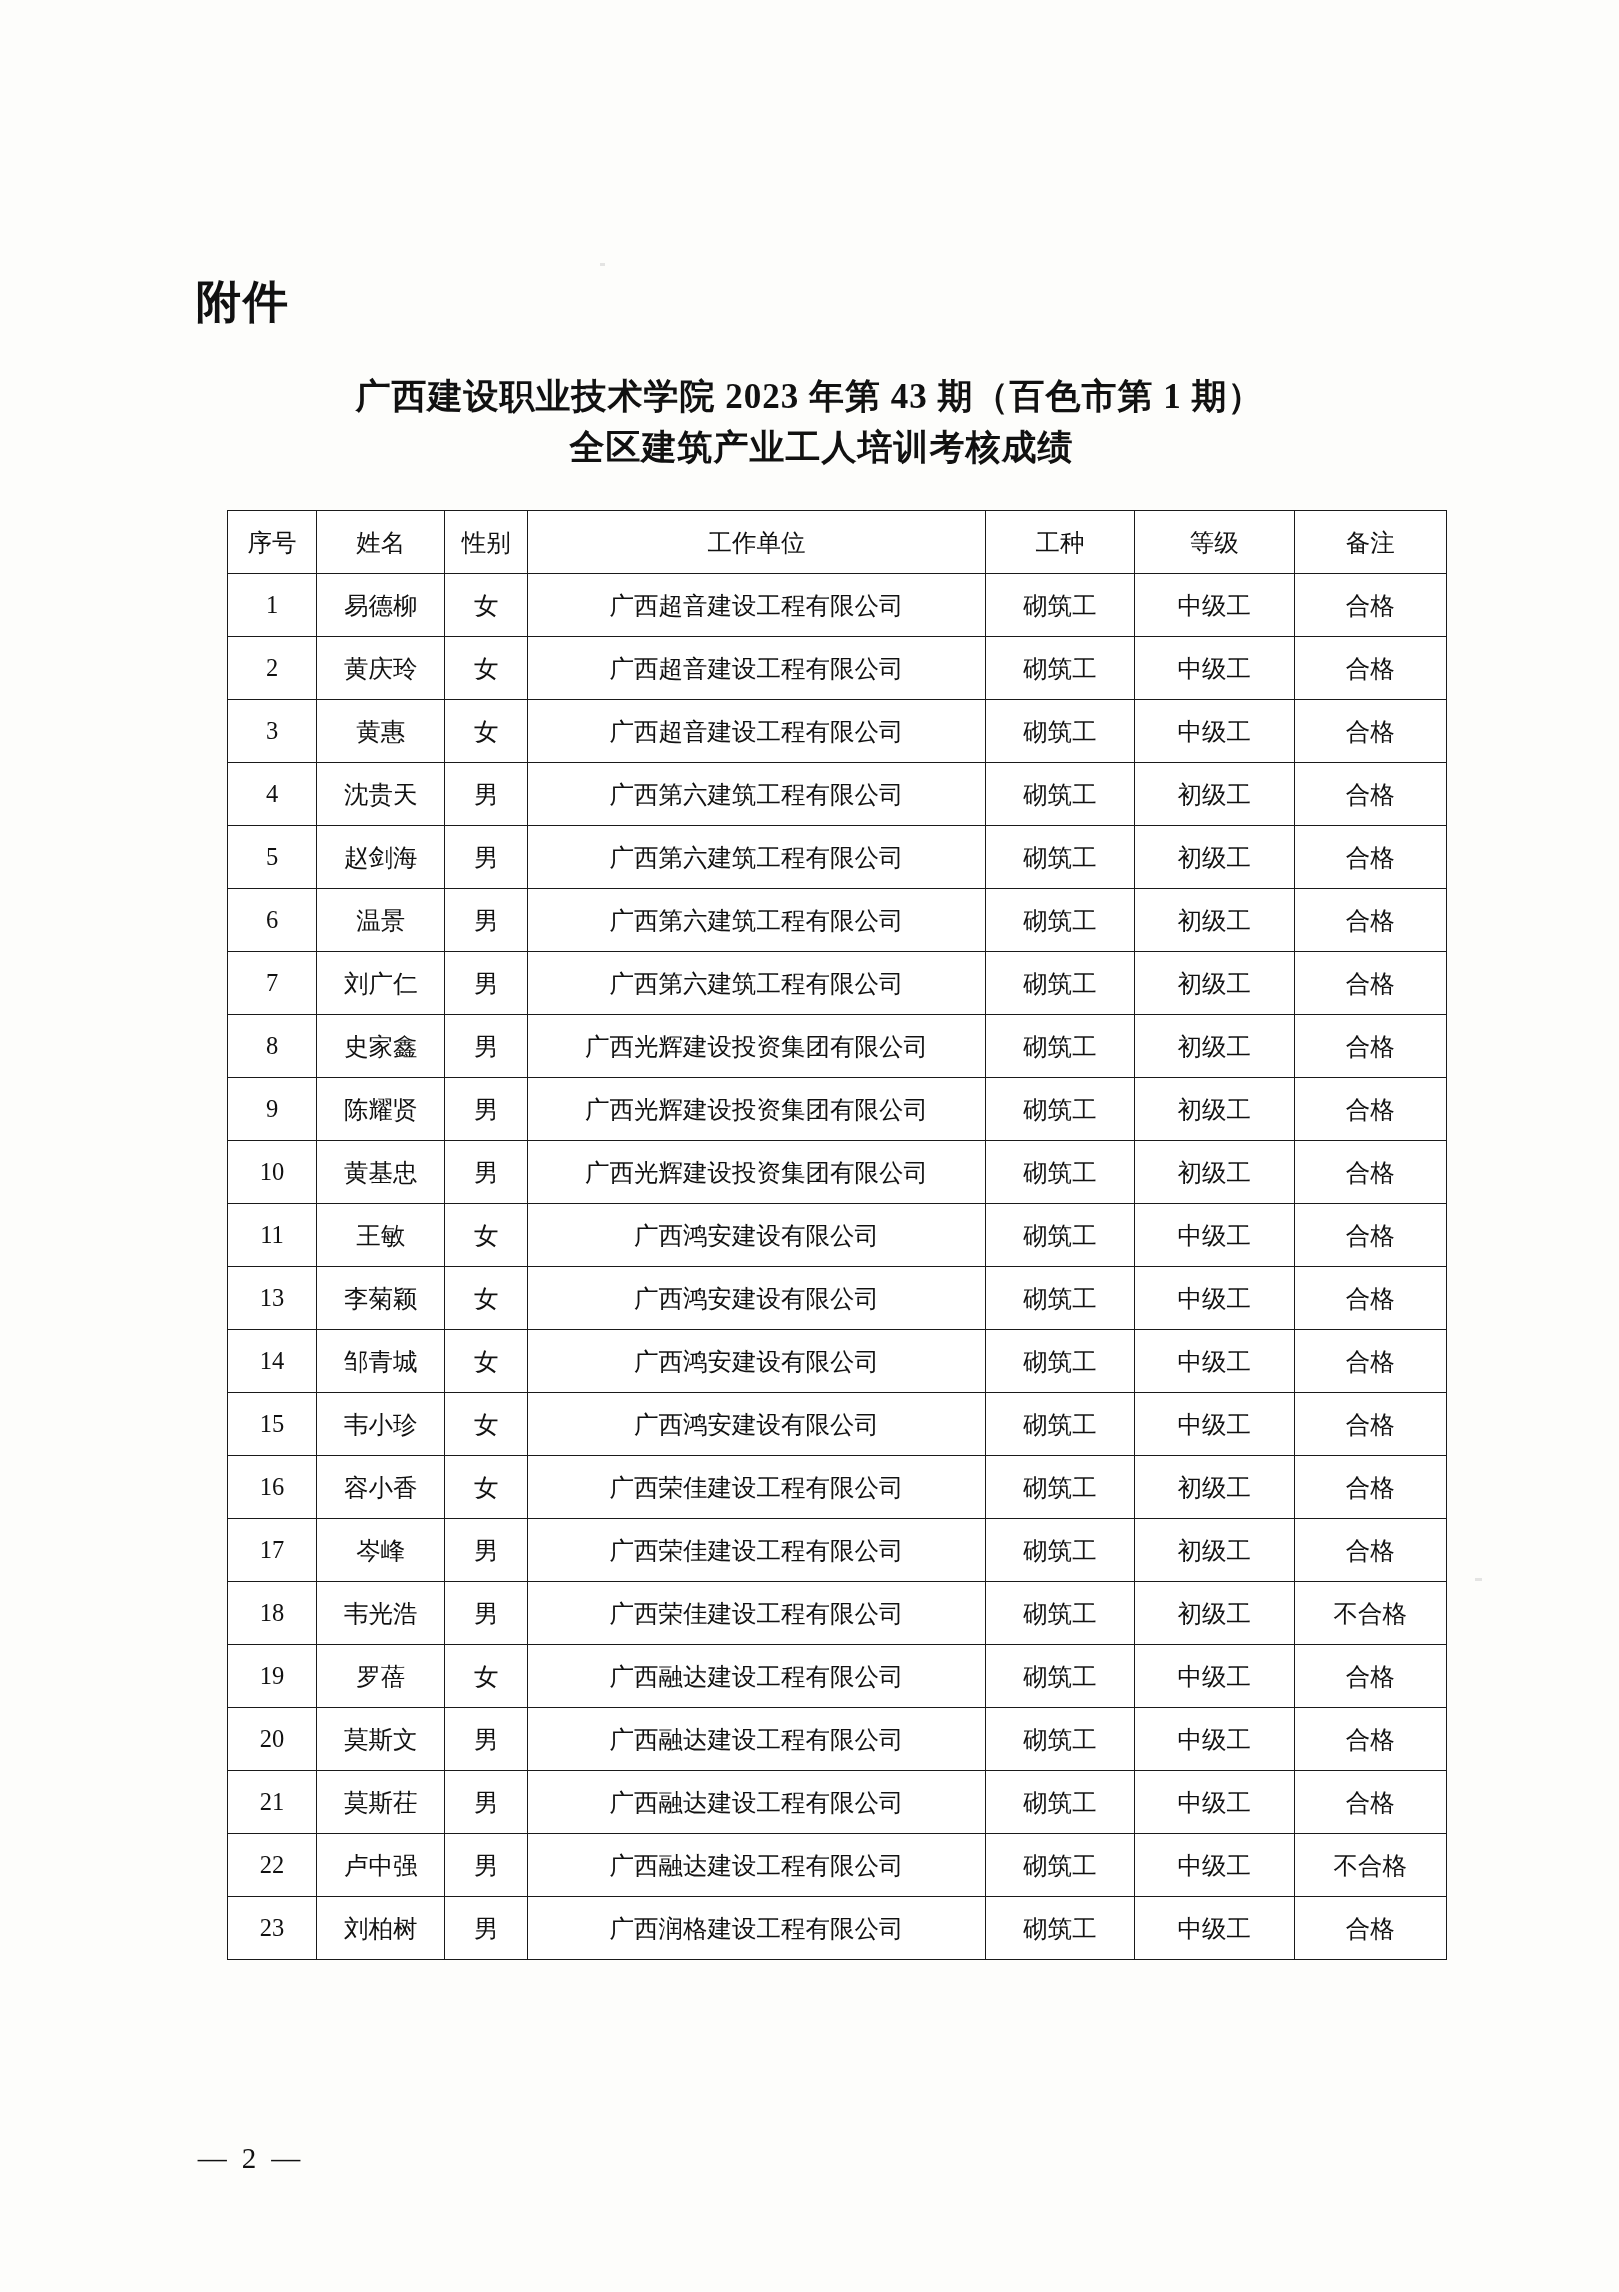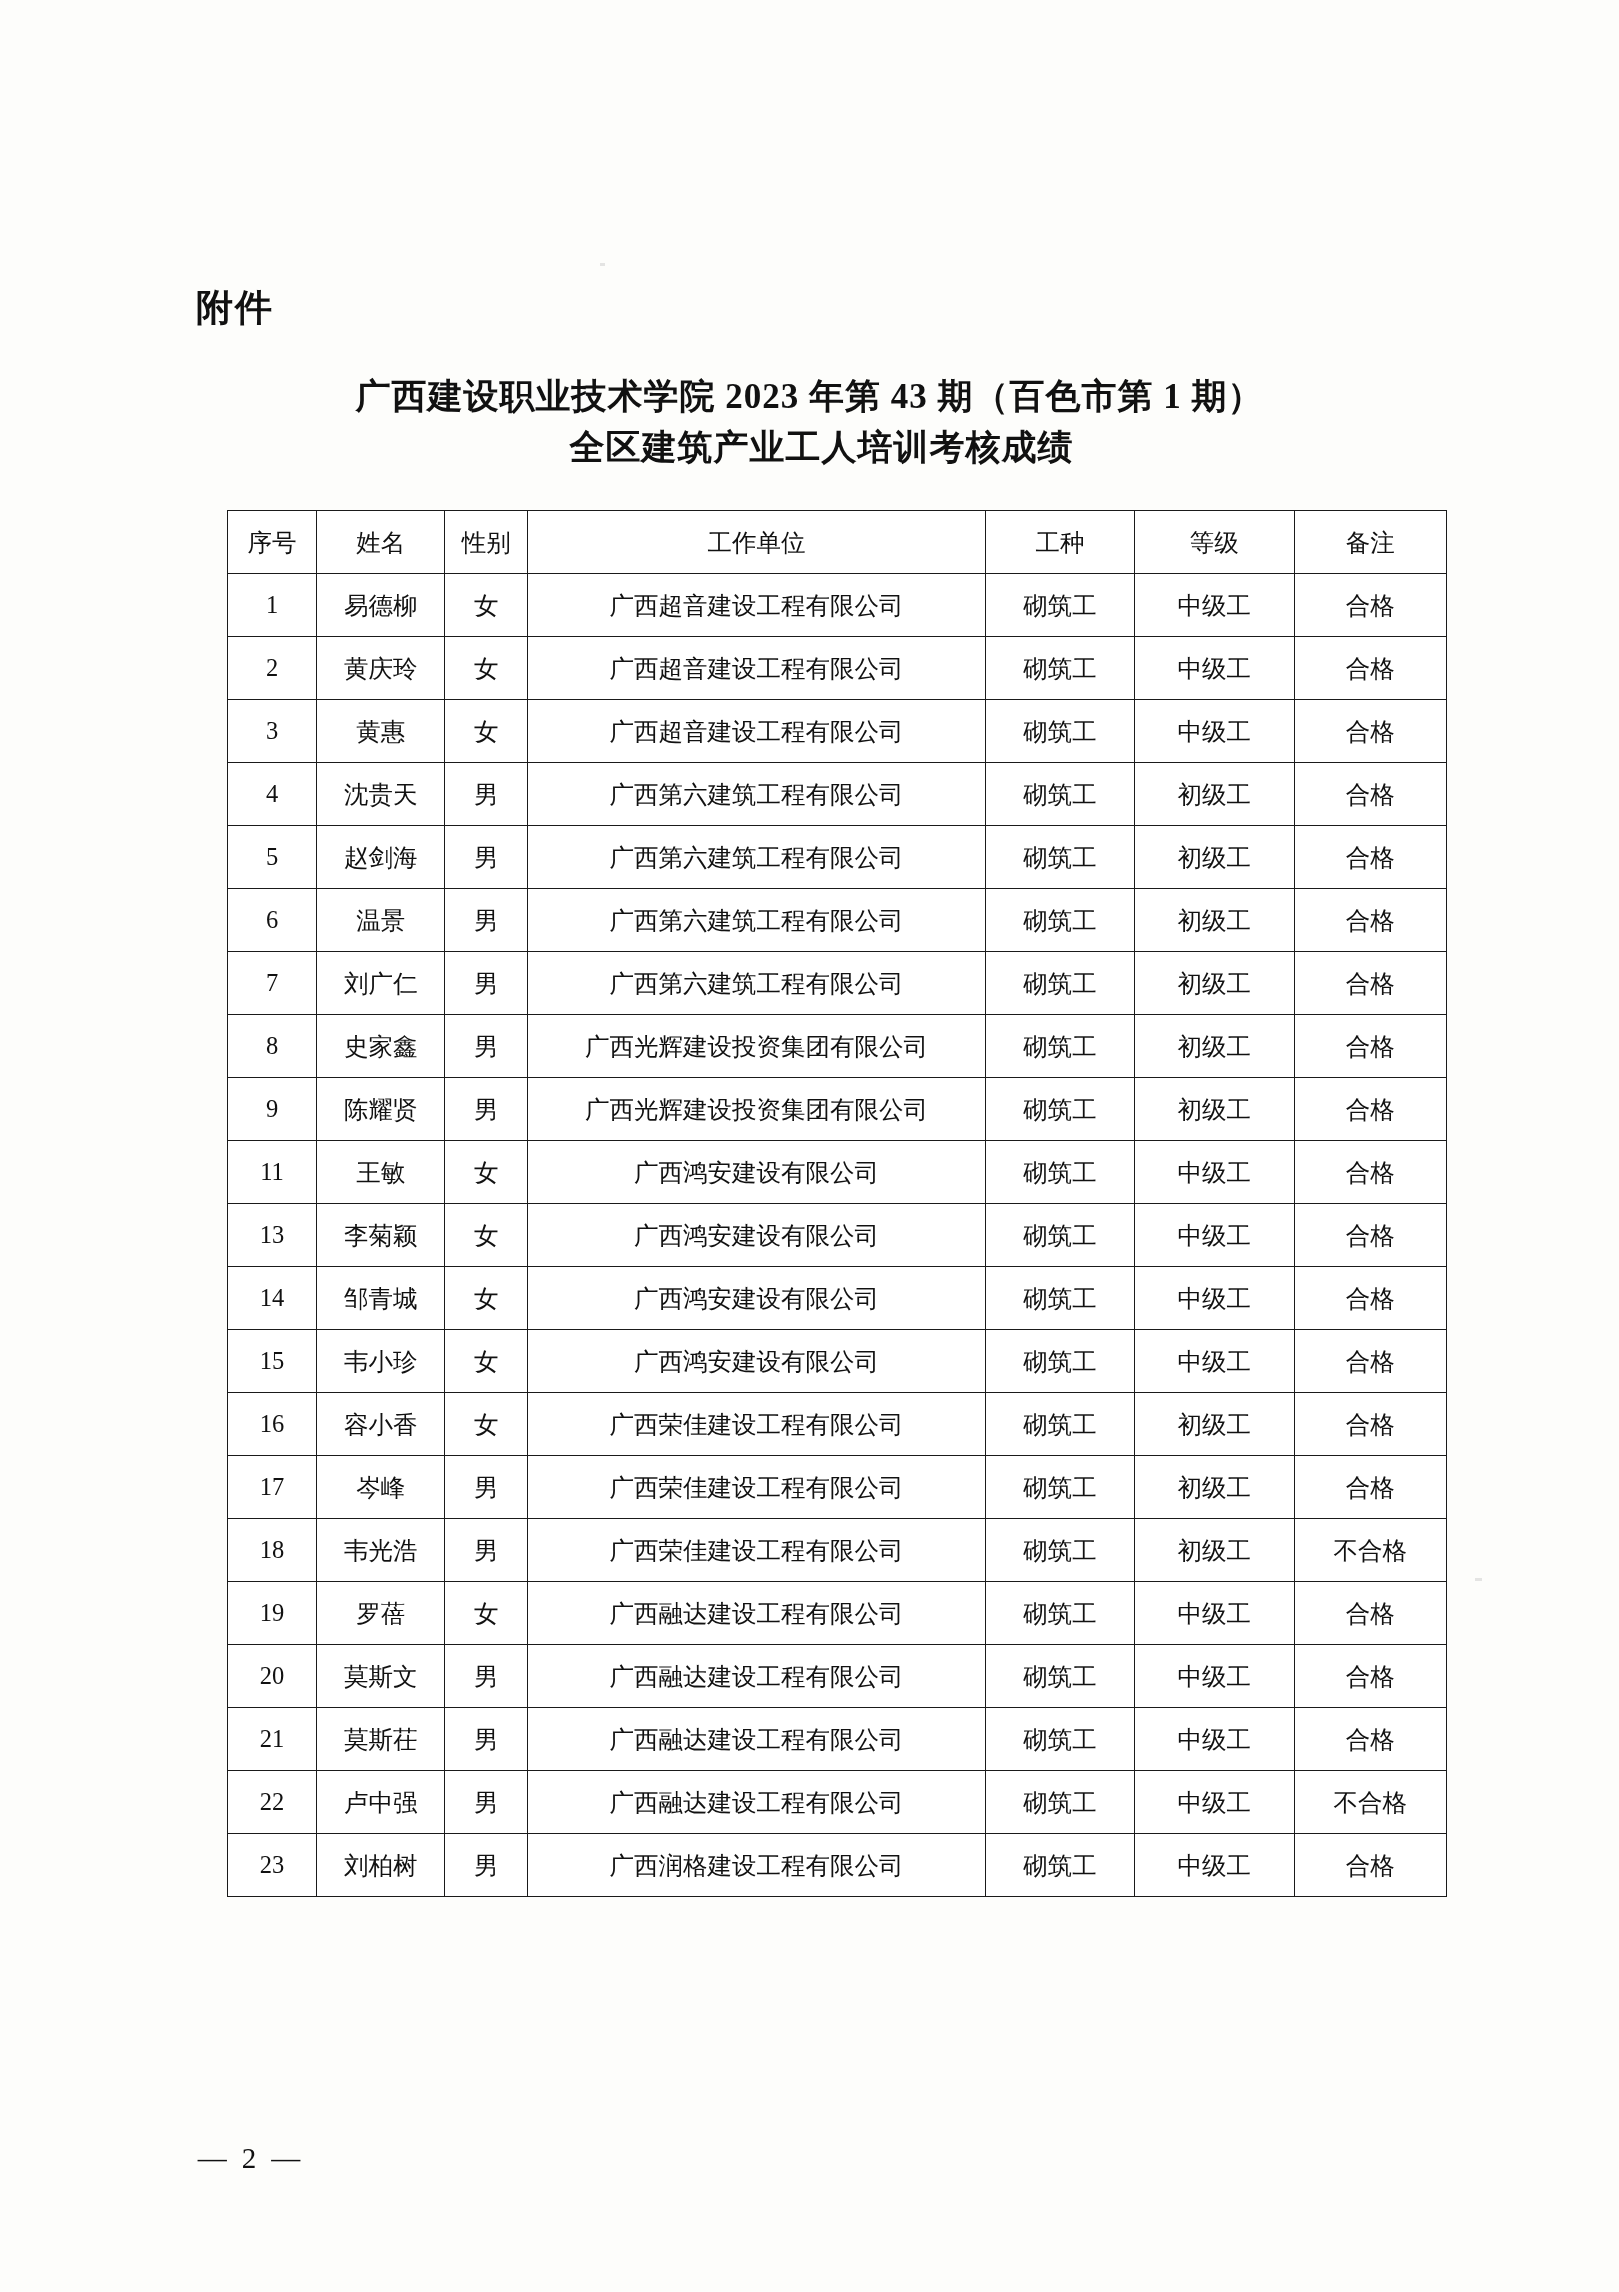--- a/index.html
+++ b/index.html
@@ -19,22 +19,22 @@
     position: absolute;
     left: 0;
     top: 0;
     width: 1619px;
     height: 2293px;
     background: #fdfdfb;
   }
   .attachment-label {
     position: absolute;
     left: 196px;
-    top: 283px;
-    font-size: 37px;
+    top: 272px;
+    font-size: 45px;
     font-weight: 700;
     letter-spacing: 2px;
     font-family: "Liberation Serif", "DejaVu Serif", serif;
   }
   .doc-title {
     position: absolute;
     left: 0;
     top: 372px;
     width: 1619px;
     text-align: center;
@@ -212,20 +212,29 @@
           <tr>
             <td>9</td>
             <td>陈耀贤</td>
             <td>男</td>
             <td>广西光辉建设投资集团有限公司</td>
             <td>砌筑工</td>
             <td>初级工</td>
             <td>合格</td>
           </tr>
           <tr>
+            <td>10</td>
+            <td>黄基忠</td>
+            <td>男</td>
+            <td>广西光辉建设投资集团有限公司</td>
+            <td>砌筑工</td>
+            <td>初级工</td>
+            <td>合格</td>
+          </tr>
+          <tr>
             <td>11</td>
             <td>王敏</td>
             <td>女</td>
             <td>广西鸿安建设有限公司</td>
             <td>砌筑工</td>
             <td>中级工</td>
             <td>合格</td>
           </tr>
           <tr>
             <td>13</td>

